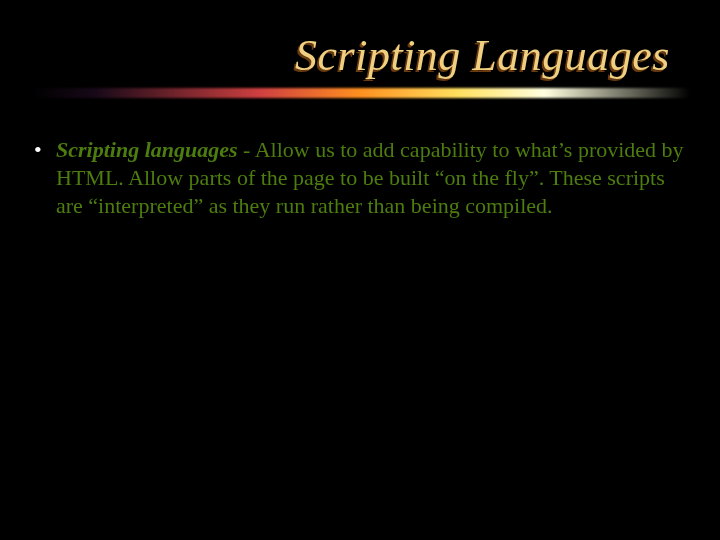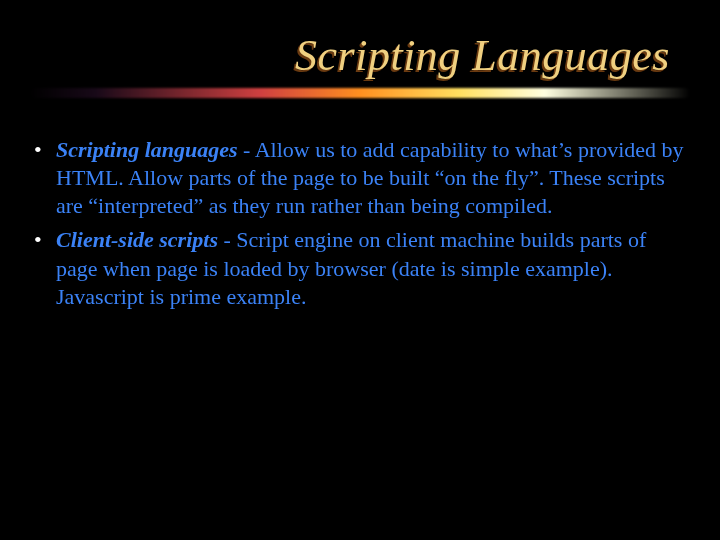--- a/index.html
+++ b/index.html
@@ -56,21 +56,21 @@
       #d04040 35%,
       #ff9020 50%,
       #ffe060 65%,
       #ffffe0 78%,
       rgba(255,255,224,0) 100%);
     border-radius: 5px;
     filter: blur(1px);
   }
   .body {
     margin-top: 55px;
-    color: #3b82f6;
+    color: #4d7c0f;
     font-size: 22px;
     line-height: 1.28;
   }
   ul.bullets {
     list-style: none;
     padding: 0;
     margin: 0;
   }
   ul.bullets > li {
     position: relative;
@@ -98,18 +98,15 @@
     <div class="title-shadow">Scripting Languages</div>
     <div class="title">Scripting Languages</div>
   </div>
   <div class="underline"></div>
 
   <div class="body">
     <ul class="bullets">
       <li>
         <span class="term">Scripting languages</span><span> - Allow us to add capability to what’s provided by HTML. Allow parts of the page to be built “on the fly”. These scripts are “interpreted” as they run rather than being compiled.</span>
       </li>
-      <li>
-        <span class="term">Client-side scripts</span><span> - Script engine on client machine builds parts of page when page is loaded by browser (date is simple example). Javascript is prime example.</span>
-      </li>
     </ul>
   </div>
 </div>
 
 </body></html>

